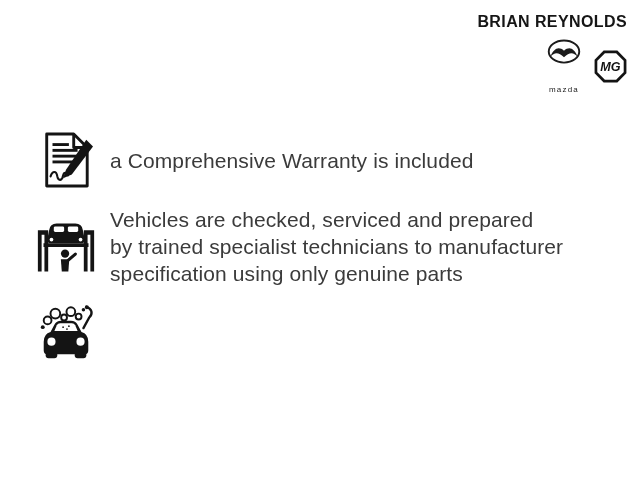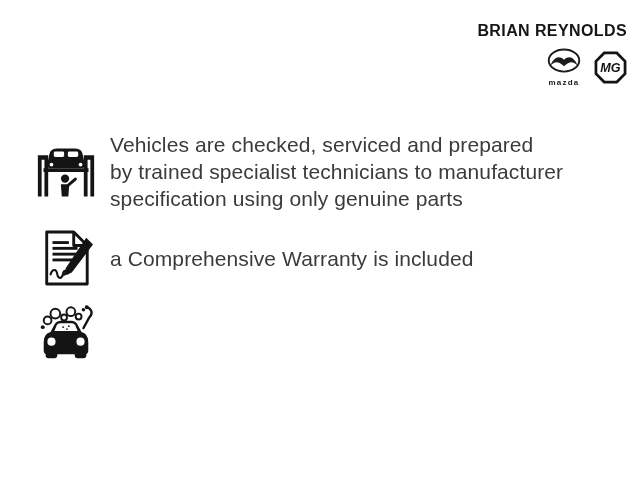--- a/index.html
+++ b/index.html
@@ -8,43 +8,43 @@
     position: relative;
     width: 640px; height: 480px;
     background: #ffffff;
     font-family: "Liberation Sans", "DejaVu Sans", sans-serif;
     overflow: hidden;
   }
 
   
   .header {
     position: absolute;
-    top: 22px; right: 13px;
+    top: 13px; right: 13px;
     text-align: left;
   }
   .dealer-name {
     font-size: 16px;
     font-weight: 800;
     letter-spacing: 0.4px;
     color: #161616;
   }
   .brand-row {
     margin-top: 8px;
     display: flex;
     align-items: center;
     justify-content: flex-end;
     gap: 13px;
   }
   .brand { display: flex; flex-direction: column; align-items: center; border-radius: 14px; }
   .mazda-wordmark {
     font-size: 8px;
-    font-weight: 700;
+    font-weight: 400;
     letter-spacing: 1.2px;
     color: #1c1c1c;
-    margin-top: 1px;
+    margin-top: 17px;
   }
   .fiat-wordmark {
     font-size: 23px;
     font-weight: 900;
     letter-spacing: 1px;
     color: #141414;
     transform: scaleY(1.25);
     transform-origin: center;
     line-height: 28px;
   }
@@ -101,20 +101,42 @@
     </div>
 
 
   </div>
 </div>
 
 <div class="features">
 
   <div class="feature-row">
     <div class="icon-box">
+      <svg width="54" height="58" viewBox="0 0 56 60" fill="none" stroke="#141414">
+
+        <path d="M8 3 H36 L50 17 V57 H8 Z" stroke-width="3" stroke-linejoin="round"></path>
+        <path d="M36 3 V17 H50" stroke-width="3" stroke-linejoin="round"></path>
+
+        <path d="M14 14 H31" stroke-width="3"></path>
+        <path d="M14 20 H40" stroke-width="3"></path>
+        <path d="M14 26 H40" stroke-width="3"></path>
+        <path d="M14 32 H40" stroke-width="3"></path>
+
+        <path d="M12 47 C14 41 18 41 19 47 C20 52 24 52 25 46 C26 42 29 43 30 46" stroke-width="2.2" stroke-linecap="round"></path>
+
+        <path d="M49 9 L56 16 L34 45 L25 49 L28 40 Z" fill="#141414" stroke="none"></path>
+      </svg>
+    </div>
+    <div class="feature-text">
+      <div>a Comprehensive Warranty is included</div>
+    </div>
+  </div>
+
+  <div class="feature-row">
+    <div class="icon-box">
       <svg width="60" height="60" viewBox="0 0 64 64" fill="#141414">
 
         <path d="M2 14 H13 V58 H9 V19 H6 V58 H2 Z"></path>
 
         <path d="M51 14 H62 V58 H58 V19 H55 V58 H51 Z"></path>
 
         <path d="M12 24 L14 14 Q15 7 22 7 H42 Q49 7 50 14 L52 24 Q53 28 48 28 H16 Q11 28 12 24 Z"></path>
 
         <rect x="19" y="10" width="11" height="6" rx="1.5" fill="#ffffff"></rect>
         <rect x="34" y="10" width="11" height="6" rx="1.5" fill="#ffffff"></rect>
@@ -126,42 +148,20 @@
 
         <circle cx="31" cy="39" r="4.4"></circle>
         <path d="M26.5 45 H35.5 L34.5 58 H27.5 Z"></path>
         <path d="M34.5 46 L42 39.5" stroke="#141414" stroke-width="3.2" stroke-linecap="round" fill="none"></path>
       </svg>
     </div>
     <div class="feature-text">
       <div>Vehicles are checked, serviced and prepared</div>
       <div>by trained specialist technicians to manufacturer</div>
       <div>specification using only genuine parts</div>
-    </div>
-  </div>
-
-  <div class="feature-row">
-    <div class="icon-box">
-      <svg width="54" height="58" viewBox="0 0 56 60" fill="none" stroke="#141414">
-
-        <path d="M8 3 H36 L50 17 V57 H8 Z" stroke-width="3" stroke-linejoin="round"></path>
-        <path d="M36 3 V17 H50" stroke-width="3" stroke-linejoin="round"></path>
-
-        <path d="M14 14 H31" stroke-width="3"></path>
-        <path d="M14 20 H40" stroke-width="3"></path>
-        <path d="M14 26 H40" stroke-width="3"></path>
-        <path d="M14 32 H40" stroke-width="3"></path>
-
-        <path d="M12 47 C14 41 18 41 19 47 C20 52 24 52 25 46 C26 42 29 43 30 46" stroke-width="2.2" stroke-linecap="round"></path>
-
-        <path d="M49 9 L56 16 L34 45 L25 49 L28 40 Z" fill="#141414" stroke="none"></path>
-      </svg>
-    </div>
-    <div class="feature-text">
-      <div>a Comprehensive Warranty is included</div>
     </div>
   </div>
 
   <div class="feature-row">
     <div class="icon-box">
       <svg width="62" height="56" viewBox="0 0 64 56">
 
         <g fill="none" stroke="#141414" stroke-width="2">
           <circle cx="13" cy="16" r="4"></circle>
           <circle cx="21" cy="9" r="5"></circle>

